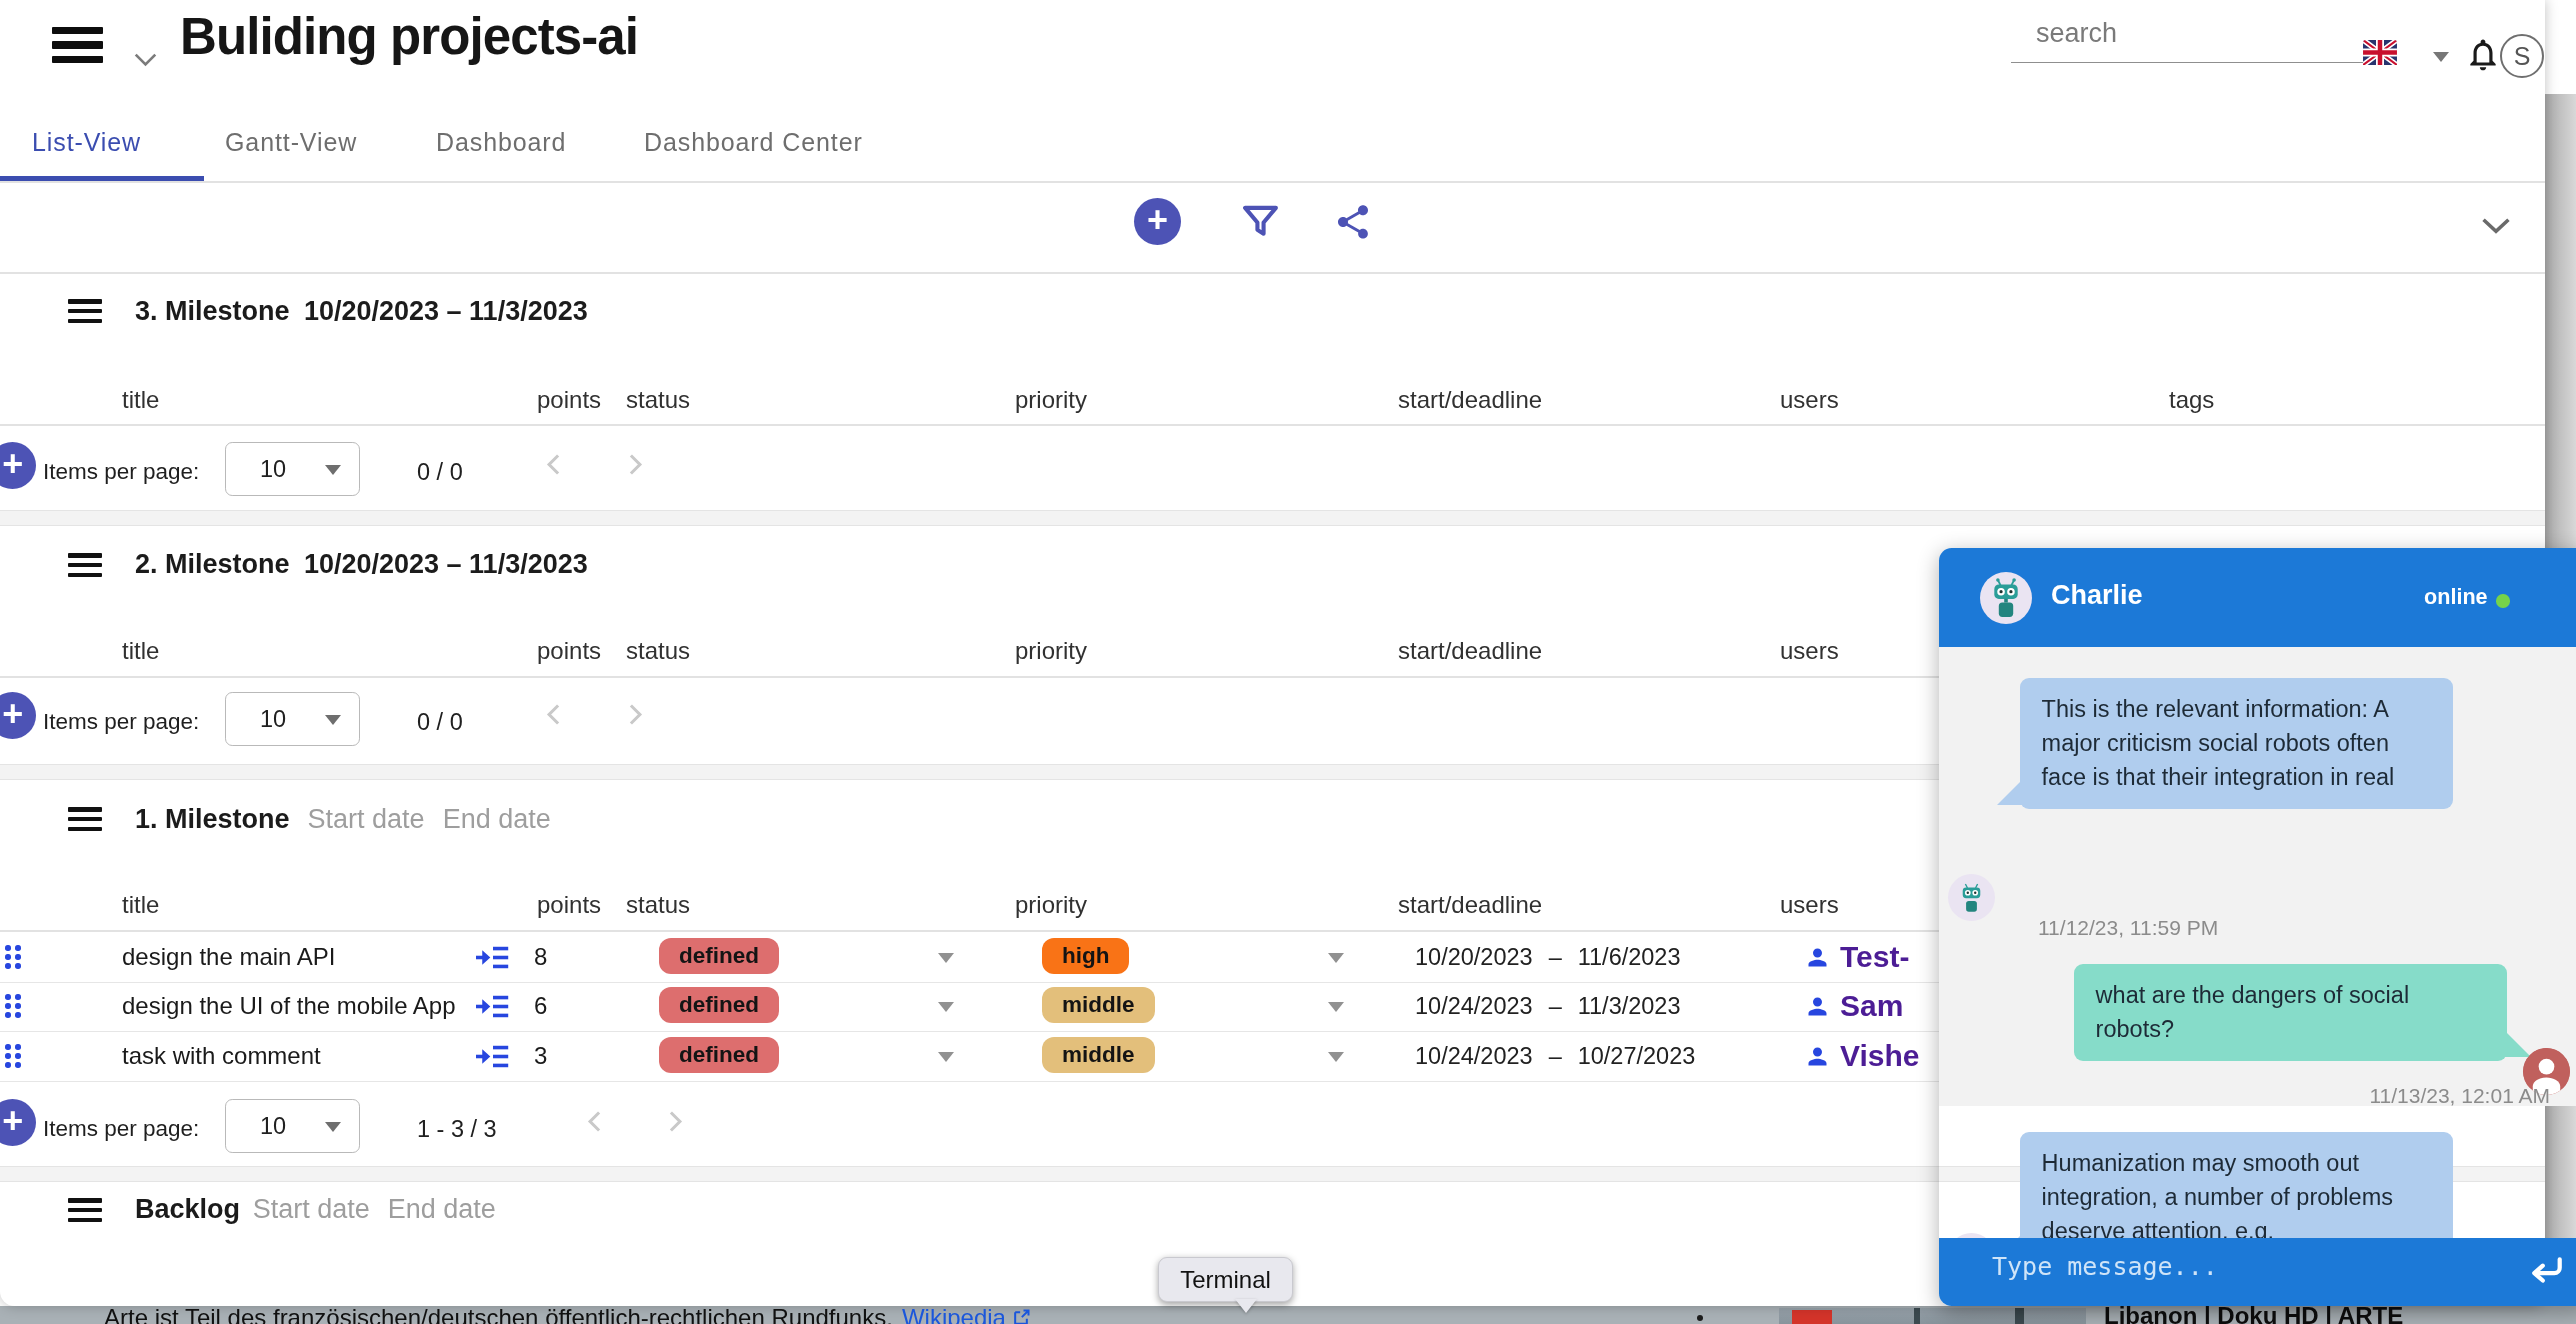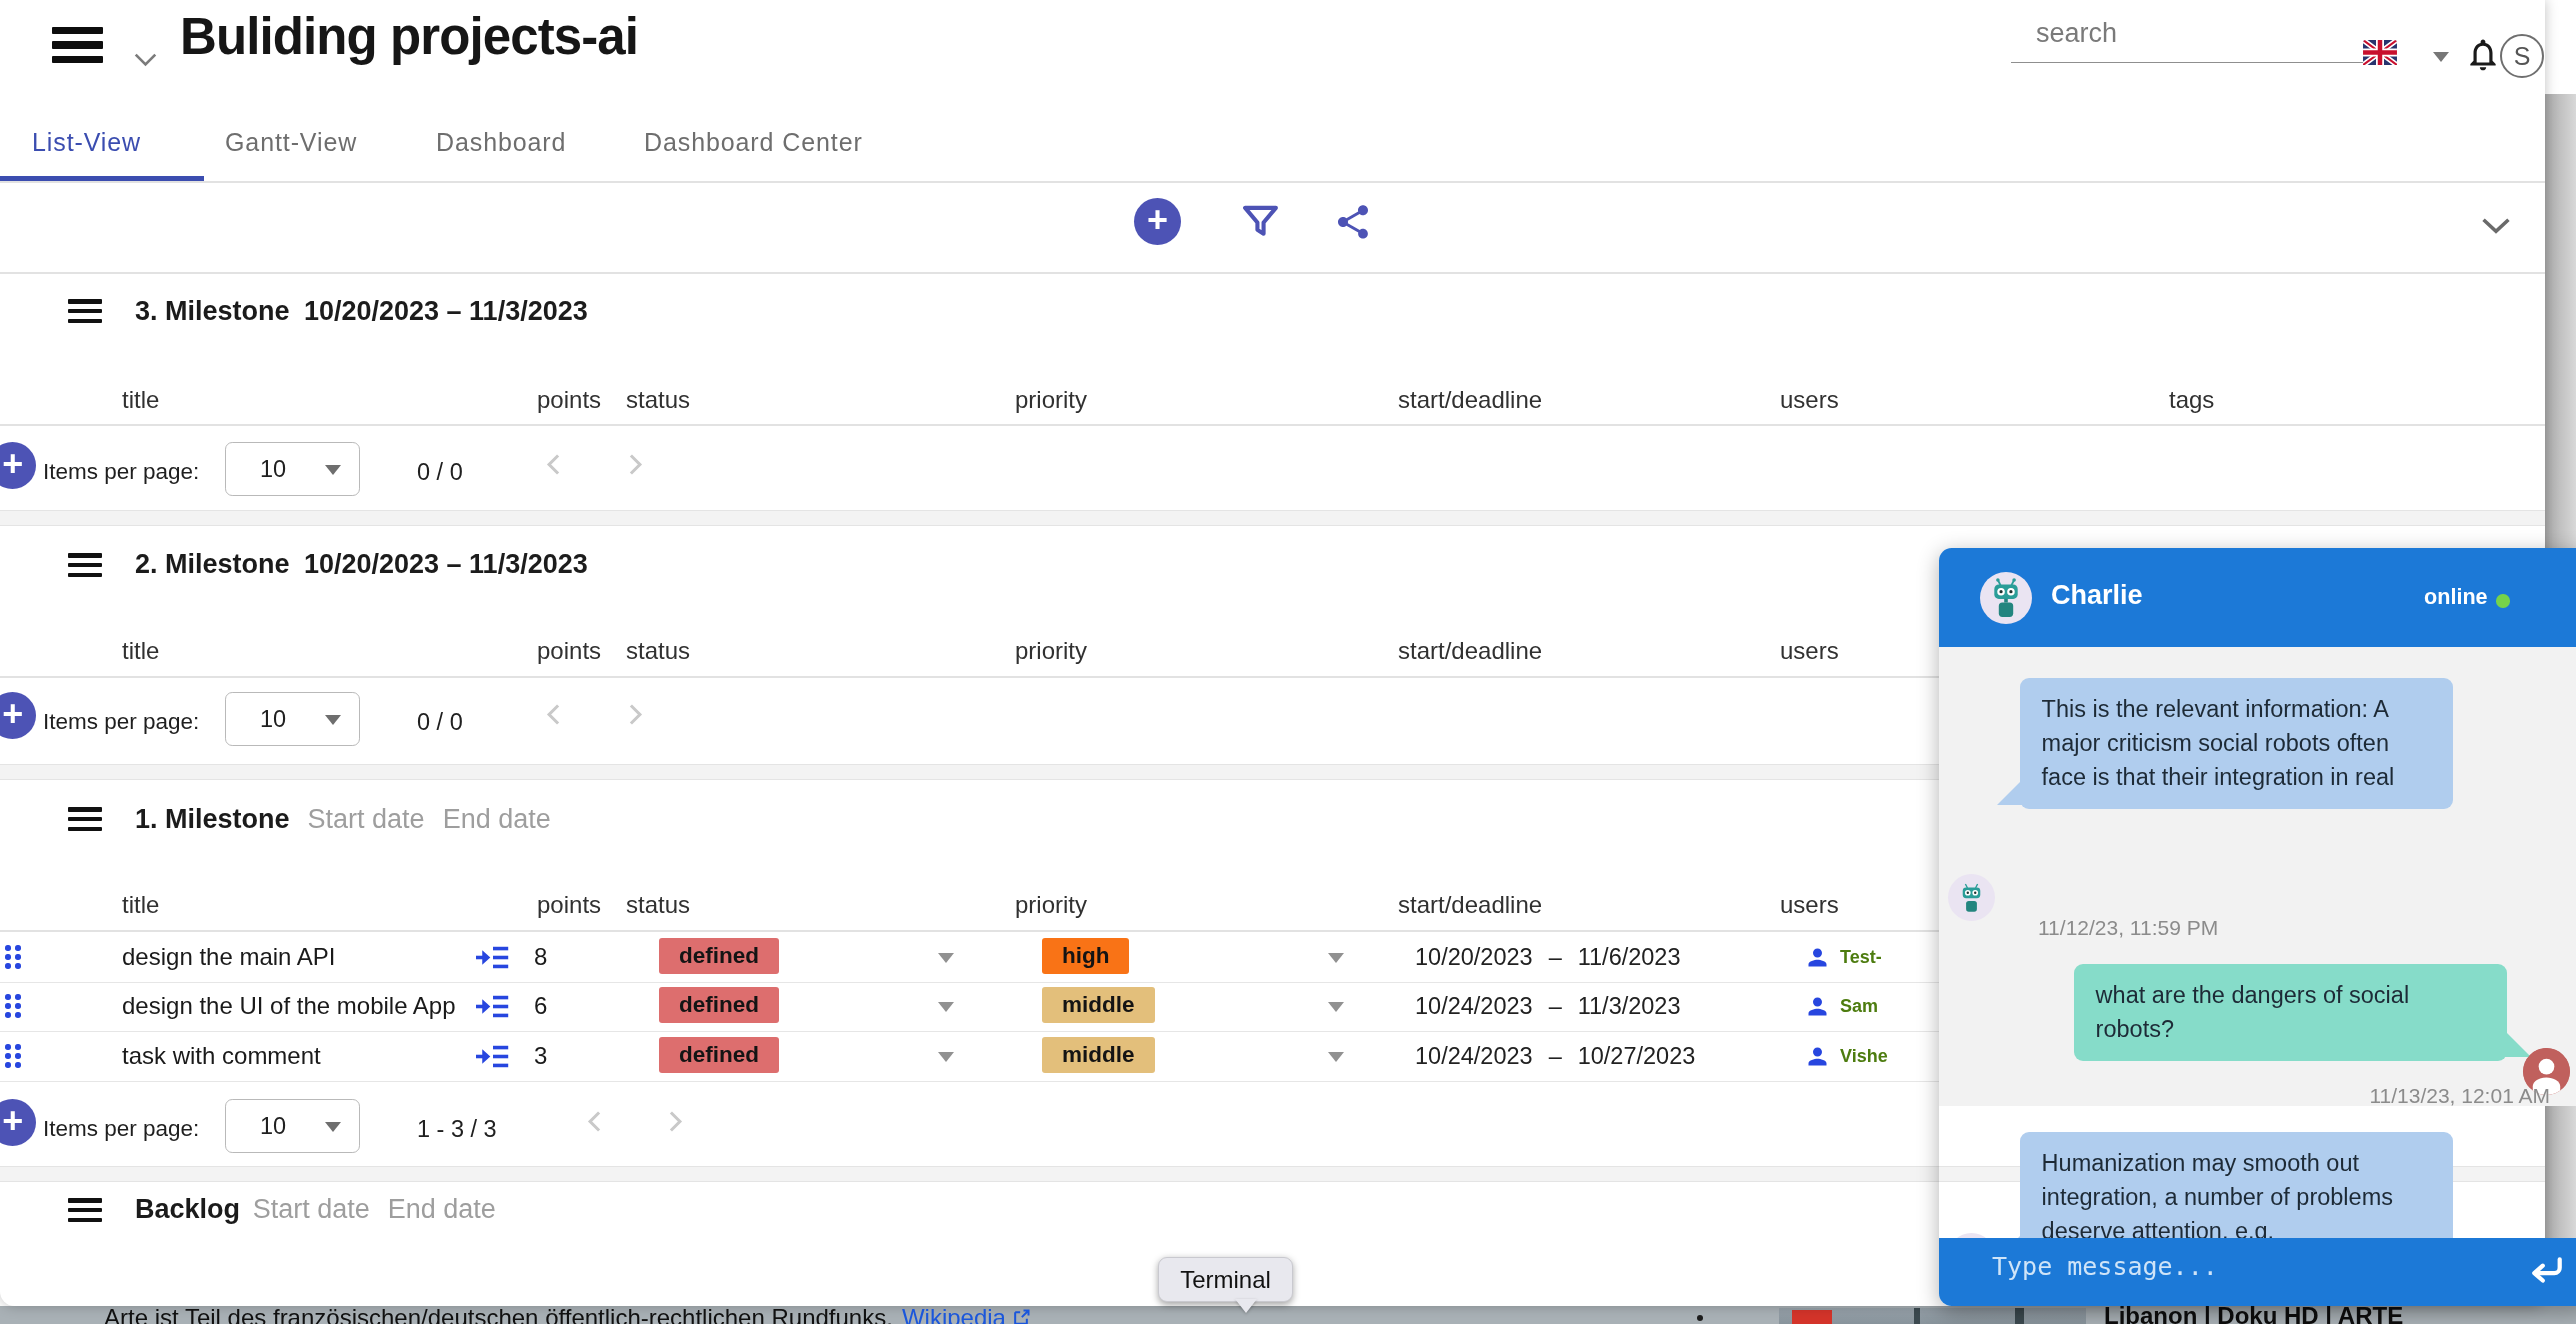--- a/index.html
+++ b/index.html
@@ -65,27 +65,27 @@
   .pager.wide .pg-prev{left:582px;} .pager.wide .pg-next{left:661px;}
   
   .task-row{left:0;width:2545px;height:50px;border-bottom:1.8px solid #e6e6e6;}
   .cell{position:absolute;top:0;height:50px;display:flex;align-items:center;}
   .drag{left:5.4px;cursor:grab;}
   .drag .dotcol{display:inline-block;margin-right:4.5px;}
   .drag b{display:block;width:5.4px;height:5.4px;border-radius:50%;background:#2746df;margin:3.6px 0;}
   .t-title{left:122px;font-size:24px;color:#1a1a1a;cursor:pointer;}
   .t-inicon{left:476px;cursor:pointer;}
   .t-points{left:534px;font-size:24px;color:#1a1a1a;}
-  .badge{height:36px;border-radius:3px;padding:0 20px;display:flex;align-items:center;font-size:22.5px;font-weight:bold;color:#141414;cursor:pointer;}
+  .badge{height:36px;border-radius:12px;padding:0 20px;display:flex;align-items:center;font-size:22.5px;font-weight:bold;color:#141414;cursor:pointer;}
   .b-status{left:659px;top:6.3px;position:absolute;}
   .b-prio{left:1042px;top:6.3px;position:absolute;}
   .dd-caret{position:absolute;top:21px;width:0;height:0;border-left:8px solid transparent;border-right:8px solid transparent;border-top:10px solid #919191;cursor:pointer;}
   .t-dates{left:1405px;font-size:23.5px;color:#212121;margin-left:10px;}
   .t-dates .dash{margin:0 16px;}
-  .t-user{left:1804px;font-size:18px;font-weight:bold;color:#4d7c0f;cursor:pointer;white-space:nowrap;}
+  .t-user{left:1804px;font-size:30px;font-weight:bold;color:#4c1d95;cursor:pointer;white-space:nowrap;}
   .t-user svg{margin-right:9px;}
   
   .chat{left:1895px;top:548px;width:649px;height:758px;z-index:15;border-radius:12.6px;box-shadow:0 5.4px 21.6px rgba(0,0,0,.3);margin-left:44px;}
   .chat-header{position:absolute;left:0;top:0;width:649px;height:99px;background:#1c79d7;border-radius:12.6px 12.6px 0 0;}
   .chat-avatar{position:absolute;left:41px;top:23.5px;width:52px;height:52px;border-radius:50%;background:#eae4f2;display:flex;align-items:center;justify-content:center;overflow:hidden;}
   .chat-name{position:absolute;left:112px;top:32px;font-size:27px;font-weight:bold;color:#fff;}
   .chat-status{position:absolute;left:485px;top:36px;font-size:21.6px;font-weight:600;color:#fff;}
   .status-dot{position:absolute;left:557px;top:46px;width:13.5px;height:13.5px;border-radius:50%;background:#76d34a;}
   .chat-body{position:absolute;left:0;top:99px;width:649px;height:459px;background:#f2f2f2;}
   .bubble{position:absolute;border-radius:9px;padding:14.4px 21.6px;font-size:23.5px;line-height:34px;color:#1d2a36;width:390px;}

